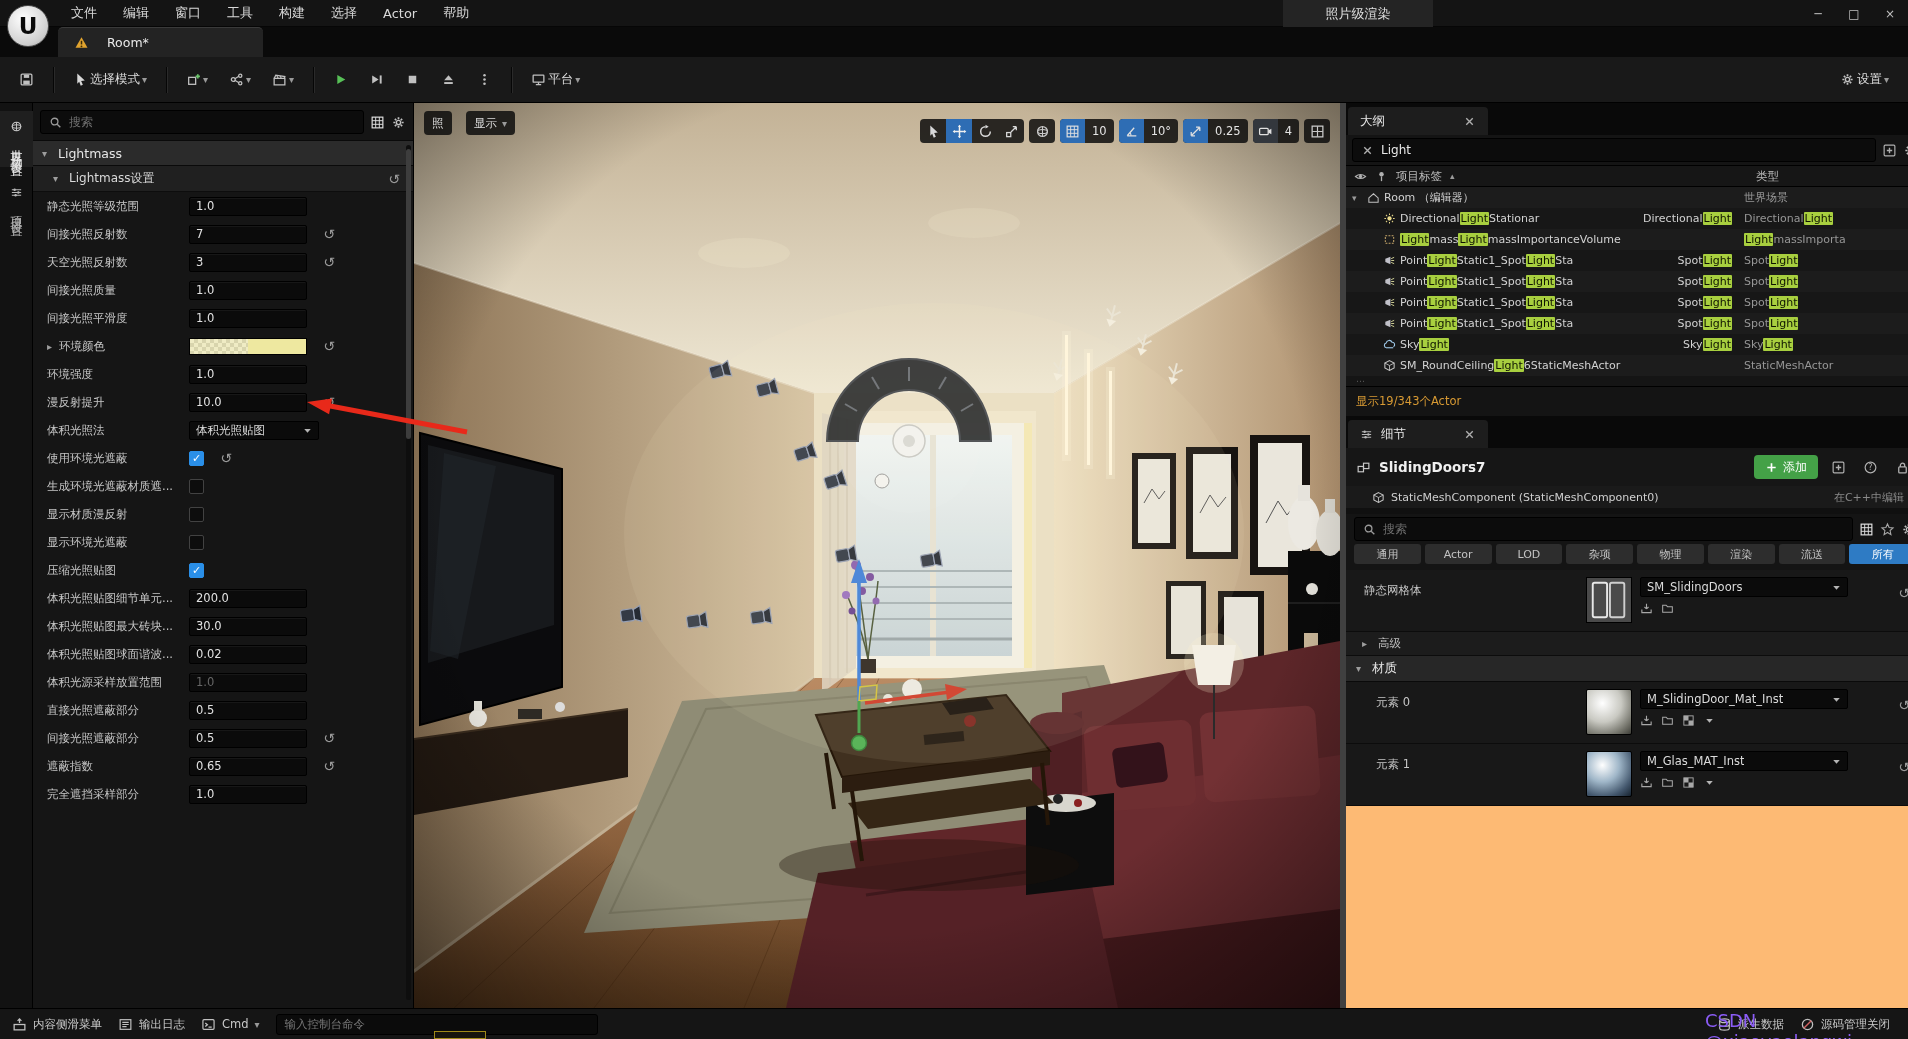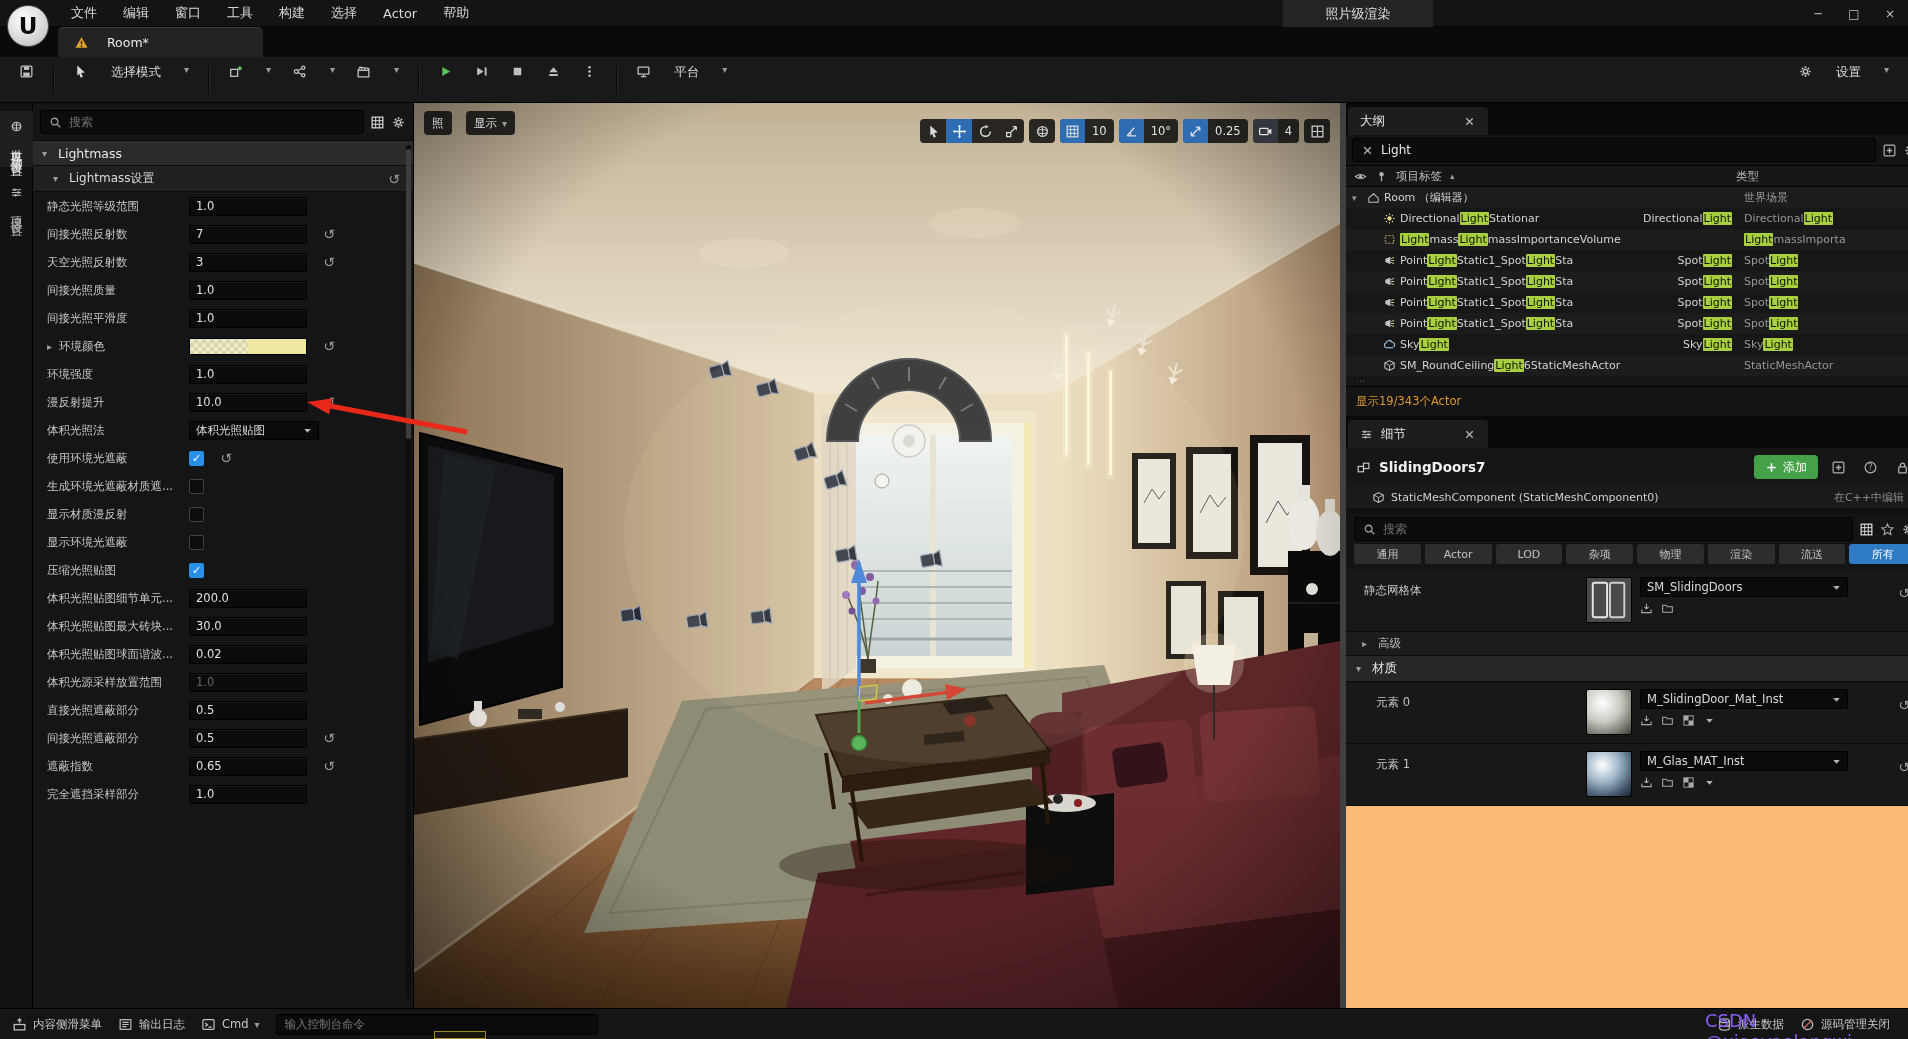--- a/index.html
+++ b/index.html
@@ -15,21 +15,21 @@
 #logo{position:absolute;left:7px;top:5px;width:42px;height:42px;border-radius:50%;background:radial-gradient(circle at 38% 32%,#ffffff,#cfcfcf 70%,#9a9a9a);border:1px solid #4a4a4a;z-index:30;display:flex;align-items:center;justify-content:center}
 #logo span{font-weight:bold;font-size:23px;color:#0b0b0b}
 #photoreal{position:absolute;left:1283px;top:0;width:150px;height:27px;background:#242424;display:flex;align-items:center;justify-content:center;color:#e0e0e0;font-size:13px}
 #winctl{position:absolute;right:0;top:0;height:27px;display:flex}
 .wc{width:36px;height:27px;display:flex;align-items:center;justify-content:center;color:#c0c0c0;font-size:12px}
 
 #tabbar{position:absolute;left:0;top:27px;width:1908px;height:30px;background:#0a0a0a;display:flex;align-items:flex-end;padding-left:58px}
 .tab{height:30px;min-width:205px;background:#232323;border-radius:5px 5px 0 0;display:flex;align-items:center;gap:18px;padding:0 16px;color:#eaeaea;font-size:12.5px;border-top:1px solid #3a3a3a}
 
 #toolbar{position:absolute;left:0;top:57px;width:1908px;height:46px;background:#191919;border-bottom:1px solid #000;display:flex;align-items:center;gap:3px;padding:0 10px}
-.tbtn{height:32px;display:flex;align-items:flex-start;gap:23px;padding:0 9px;border-radius:4px;color:#dcdcdc;font-size:12.5px}
+.tbtn{height:32px;display:flex;align-items:center;gap:2px;padding:0 9px;border-radius:4px;color:#dcdcdc;font-size:12.5px}
 .tsep{width:1px;height:26px;background:#060606;margin:0 7px;box-shadow:1px 0 0 #2a2a2a}
 .caret{color:#9a9a9a;font-size:10px}
 .spacer{flex:1}
 
 #leftstrip{position:absolute;left:0;top:103px;width:33px;height:905px;background:#121212;border-right:1px solid #000;display:flex;flex-direction:column;align-items:center;padding-top:8px;gap:10px}
 .vtab{display:flex;flex-direction:column;align-items:center;gap:7px;padding:9px 0;width:33px;color:#b0b0b0}
 .vtab.active{background:#1f1f1f;color:#e8e8e8}
 .vlabel{writing-mode:vertical-rl;letter-spacing:3px;font-size:12px}
 
 #ws{position:absolute;left:33px;top:103px;width:381px;height:905px;background:#151515;border-right:1px solid #000}
@@ -69,21 +69,21 @@
 .vp-snap .ic{width:25px;height:24px;display:flex;align-items:center;justify-content:center;background:#33373d}
 .vp-snap .ic.blue{background:#2e6db4}
 .vp-snap .vv{padding:0 7px;color:#e4e4e4;font-size:11.5px}
 
 #rp{position:absolute;left:1340px;top:103px;width:584px;height:905px;background:#fdba74;border-left:6px solid #404040}
 .rp-tabrow{height:32px;background:#090909;display:flex;align-items:flex-end}
 .rp-tab{height:28px;background:#1d1d1d;border-radius:4px 4px 0 0;display:flex;align-items:center;gap:8px;padding:0 12px;color:#e6e6e6;font-size:12.5px;margin-left:2px;min-width:140px}
 .rp-tab .x{margin-left:auto}
 .ol-search{height:30px;display:flex;align-items:center;gap:6px;padding:0 6px;background:#141414}
 .ol-header{height:22px;background:#161616;border-top:1px solid #000;border-bottom:1px solid #000;display:flex;align-items:center;gap:8px;padding:0 8px;color:#b8b8b8;font-size:11.5px;position:relative}
-.ol-header .coltype{position:absolute;left:390px}
+.ol-header .coltype{position:absolute;left:410px}
 #ol-rows{background:#151515}
 .o-row{height:21px;display:flex;align-items:center;position:relative;font-size:11px;color:#d2d2d2}
 .o-row:nth-child(odd){background:#1c1c1c}
 .o-row:nth-child(even){background:#171717}
 .o-main{display:flex;align-items:center;gap:4px;width:390px;overflow:hidden;white-space:nowrap;padding-left:6px}
 .o-main.o-child{padding-left:22px}
 .o-exp{width:11px;font-size:9px;color:#9a9a9a}
 .o-lblr{margin-left:auto;padding-right:4px}
 .o-typ{position:absolute;left:398px;top:0;bottom:0;width:168px;display:flex;align-items:center;overflow:hidden;white-space:nowrap;color:#969696}
 .hl{background:#a8cf3f;color:#0f1400;border-radius:1px;padding:0 1px}

